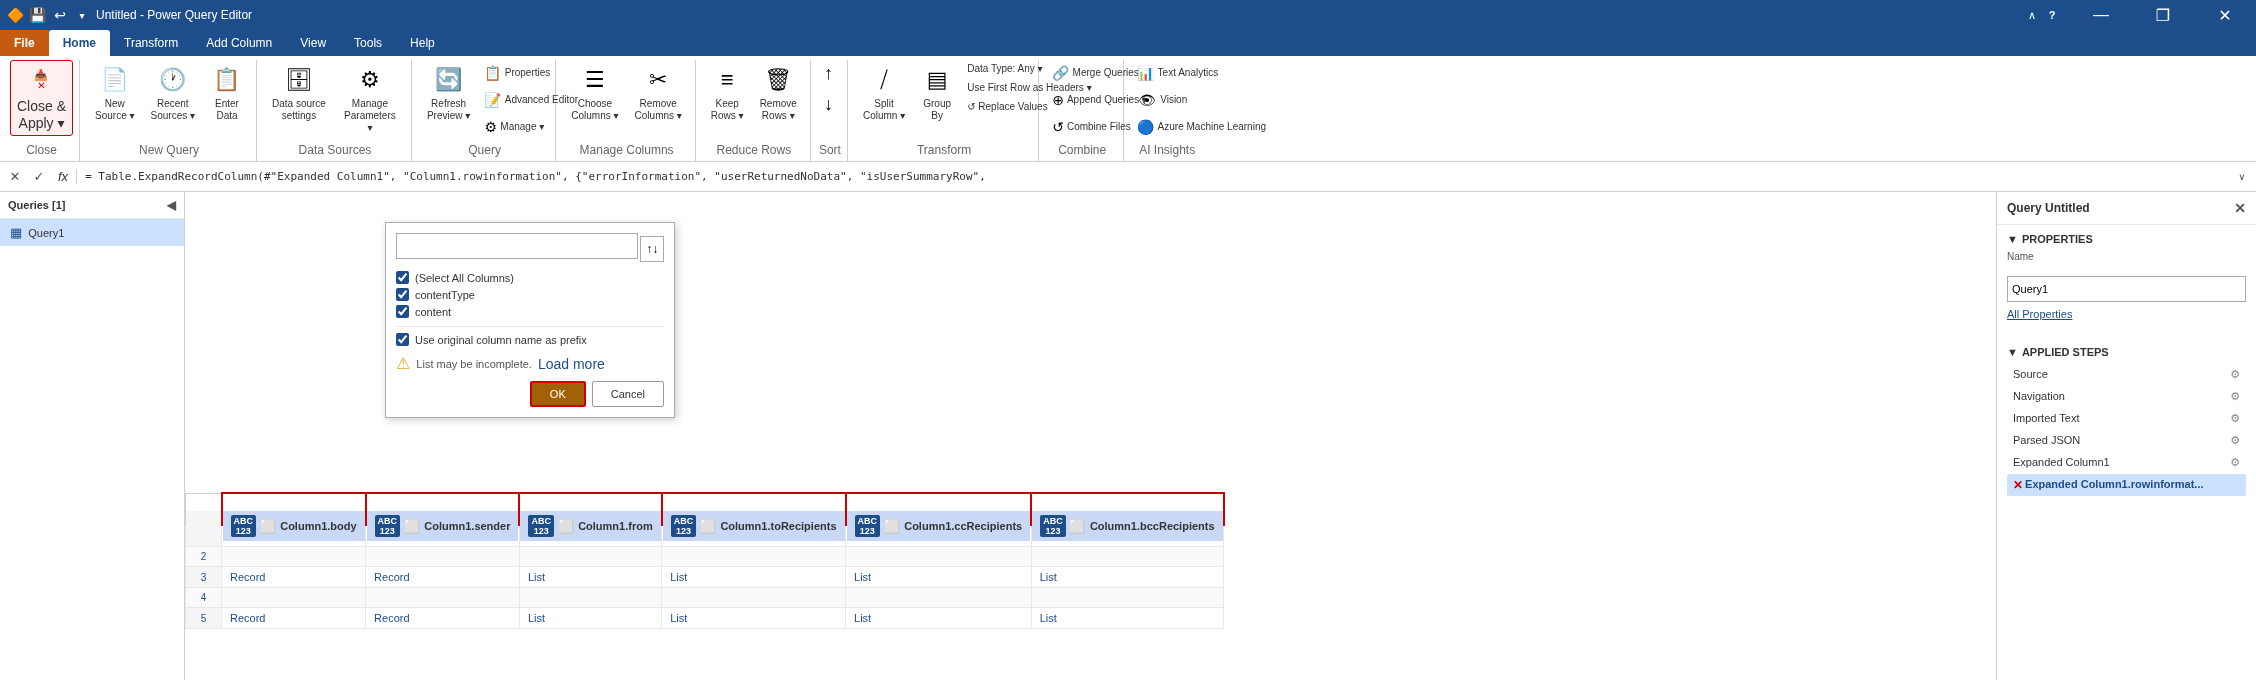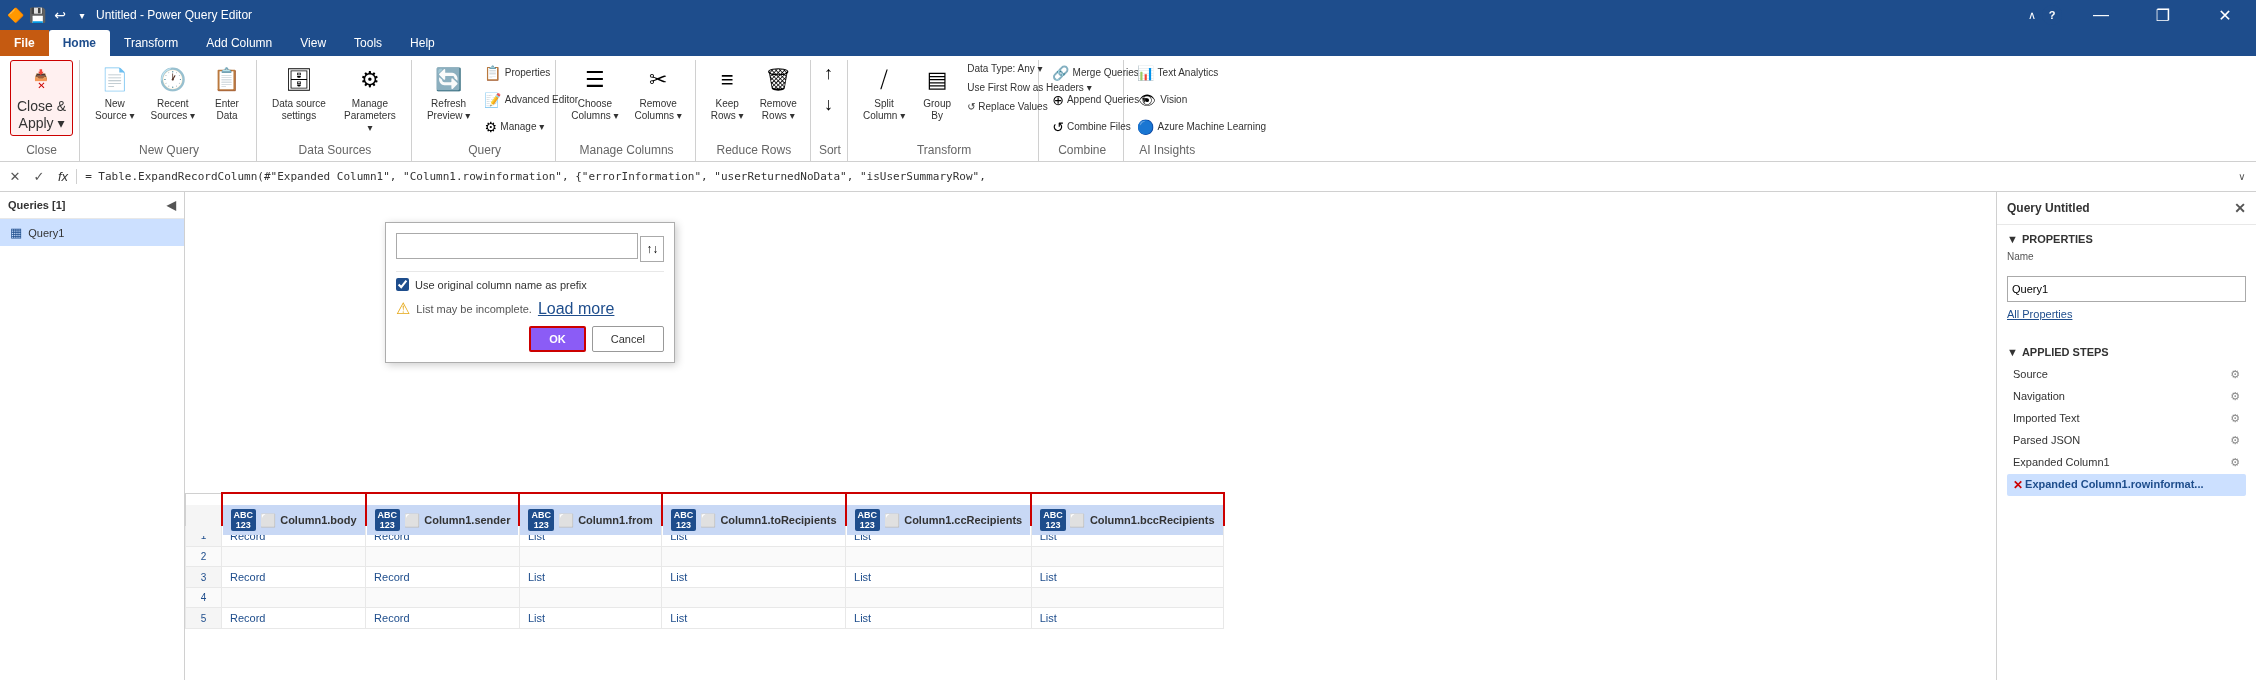--- a/index.html
+++ b/index.html
@@ -64,30 +64,30 @@
     .expand-popup-search { width: 100%; height: 26px; border: 1px solid #aaa; font-size: 11px; padding: 0 4px; margin-bottom: 6px; outline: none; }
     .expand-popup-sort { width: 26px; height: 26px; border: 1px solid #aaa; background: white; display: flex; align-items: center; justify-content: center; cursor: pointer; font-size: 12px; margin-left: 2px; }
     .expand-popup-search-row { display: flex; align-items: center; margin-bottom: 6px; }
     .expand-popup-list { display: flex; flex-direction: column; gap: 4px; margin-bottom: 8px; }
     .expand-popup-item { display: flex; align-items: center; gap: 6px; font-size: 11px; color: #333; cursor: pointer; }
     .expand-popup-item input[type=checkbox] { width: 13px; height: 13px; accent-color: #1e4d8c; }
     .expand-popup-prefix { display: flex; align-items: center; gap: 6px; font-size: 11px; color: #333; margin-bottom: 8px; padding-top: 6px; border-top: 1px solid #e8e8e8; }
     .expand-popup-prefix input[type=checkbox] { width: 13px; height: 13px; accent-color: #1e4d8c; }
     .expand-popup-warning { display: flex; align-items: center; gap: 6px; font-size: 11px; color: #555; margin-bottom: 8px; }
     .warning-icon { color: #e6a817; font-size: 16px; }
-    .expand-popup-load { color: #1e4d8c; cursor: pointer; font-size: 16px; text-decoration: underline; }
+    .expand-popup-load { color: #1e4d8c; cursor: pointer; font-size: 14px; }
     .expand-popup-btns { display: flex; justify-content: flex-end; gap: 6px; }
     .popup-btn { padding: 5px 18px; font-size: 11px; cursor: pointer; border-radius: 2px; }
-    .popup-btn-ok { background: #8b5cf6; color: white; border: 2px solid #c00; font-weight: 700; }
+    .popup-btn-ok { background: #a16207; color: white; border: 2px solid #c00; font-weight: 400; }
     .popup-btn-cancel { background: white; color: #333; border: 1px solid #999; }
 
     
     .grid-container { flex: 1; overflow: auto; position: relative; }
     .grid-table { border-collapse: collapse; font-size: 11px; white-space: nowrap; }
-    .grid-table th { background: #f5f5f5; border: 1px solid #d0d0d0; padding: 4px 8px; font-weight: 600; color: #333; position: sticky; top: 12px; z-index: 5; cursor: pointer; user-select: none; min-width: 120px; }
+    .grid-table th { background: #f5f5f5; border: 1px solid #d0d0d0; padding: 4px 8px; font-weight: 600; color: #333; position: sticky; top: 18px; z-index: 5; cursor: pointer; user-select: none; min-width: 120px; }
     .grid-table th.selected-col { background: #c8d8f5; border: 2px solid #c00; }
     .grid-table th .col-header { display: flex; align-items: center; gap: 4px; }
     .grid-table td { border: 1px solid #e8e8e8; padding: 4px 8px; color: #1e4d8c; cursor: pointer; }
     .grid-table tr:nth-child(even) td { background: #fafafa; }
     .grid-row-num { width: 36px; background: #f5f5f5; border: 1px solid #d0d0d0; text-align: center; color: #666; font-size: 10px; position: sticky; left: 0; }
     .grid-table th.row-num-header { background: #f5f5f5; min-width: 36px; width: 36px; }
 
     
     .settings-panel { width: 260px; background: white; border-left: 1px solid #d0d0d0; display: flex; flex-direction: column; }
     .settings-header { padding: 8px 10px; font-size: 12px; font-weight: 600; color: #333; border-bottom: 1px solid #e8e8e8; display: flex; justify-content: space-between; align-items: center; }
@@ -331,20 +331,34 @@
       <span>Query1</span>
     </div>
   </div>
 
   <div class="data-area" style="position:relative;">
 
     <div class="expand-popup">
       <div class="expand-popup-search-row">
         <input class="expand-popup-search" type="text" placeholder="" style="">
         <div class="expand-popup-sort">↑↓</div>
+      </div>
+      <div class="expand-popup-list">
+        <label class="expand-popup-item">
+          <input type="checkbox" checked="" style="">
+          <span>(Select All Columns)</span>
+        </label>
+        <label class="expand-popup-item">
+          <input type="checkbox" checked="" style="">
+          <span>contentType</span>
+        </label>
+        <label class="expand-popup-item">
+          <input type="checkbox" checked="" style="">
+          <span>content</span>
+        </label>
       </div>
       <div class="expand-popup-prefix">
         <input type="checkbox" checked="" style="">
         <span>Use original column name as prefix</span>
       </div>
       <div class="expand-popup-warning">
         <span class="warning-icon">⚠</span>
         <span>List may be incomplete.</span>
         <span class="expand-popup-load">Load more</span>
       </div>

